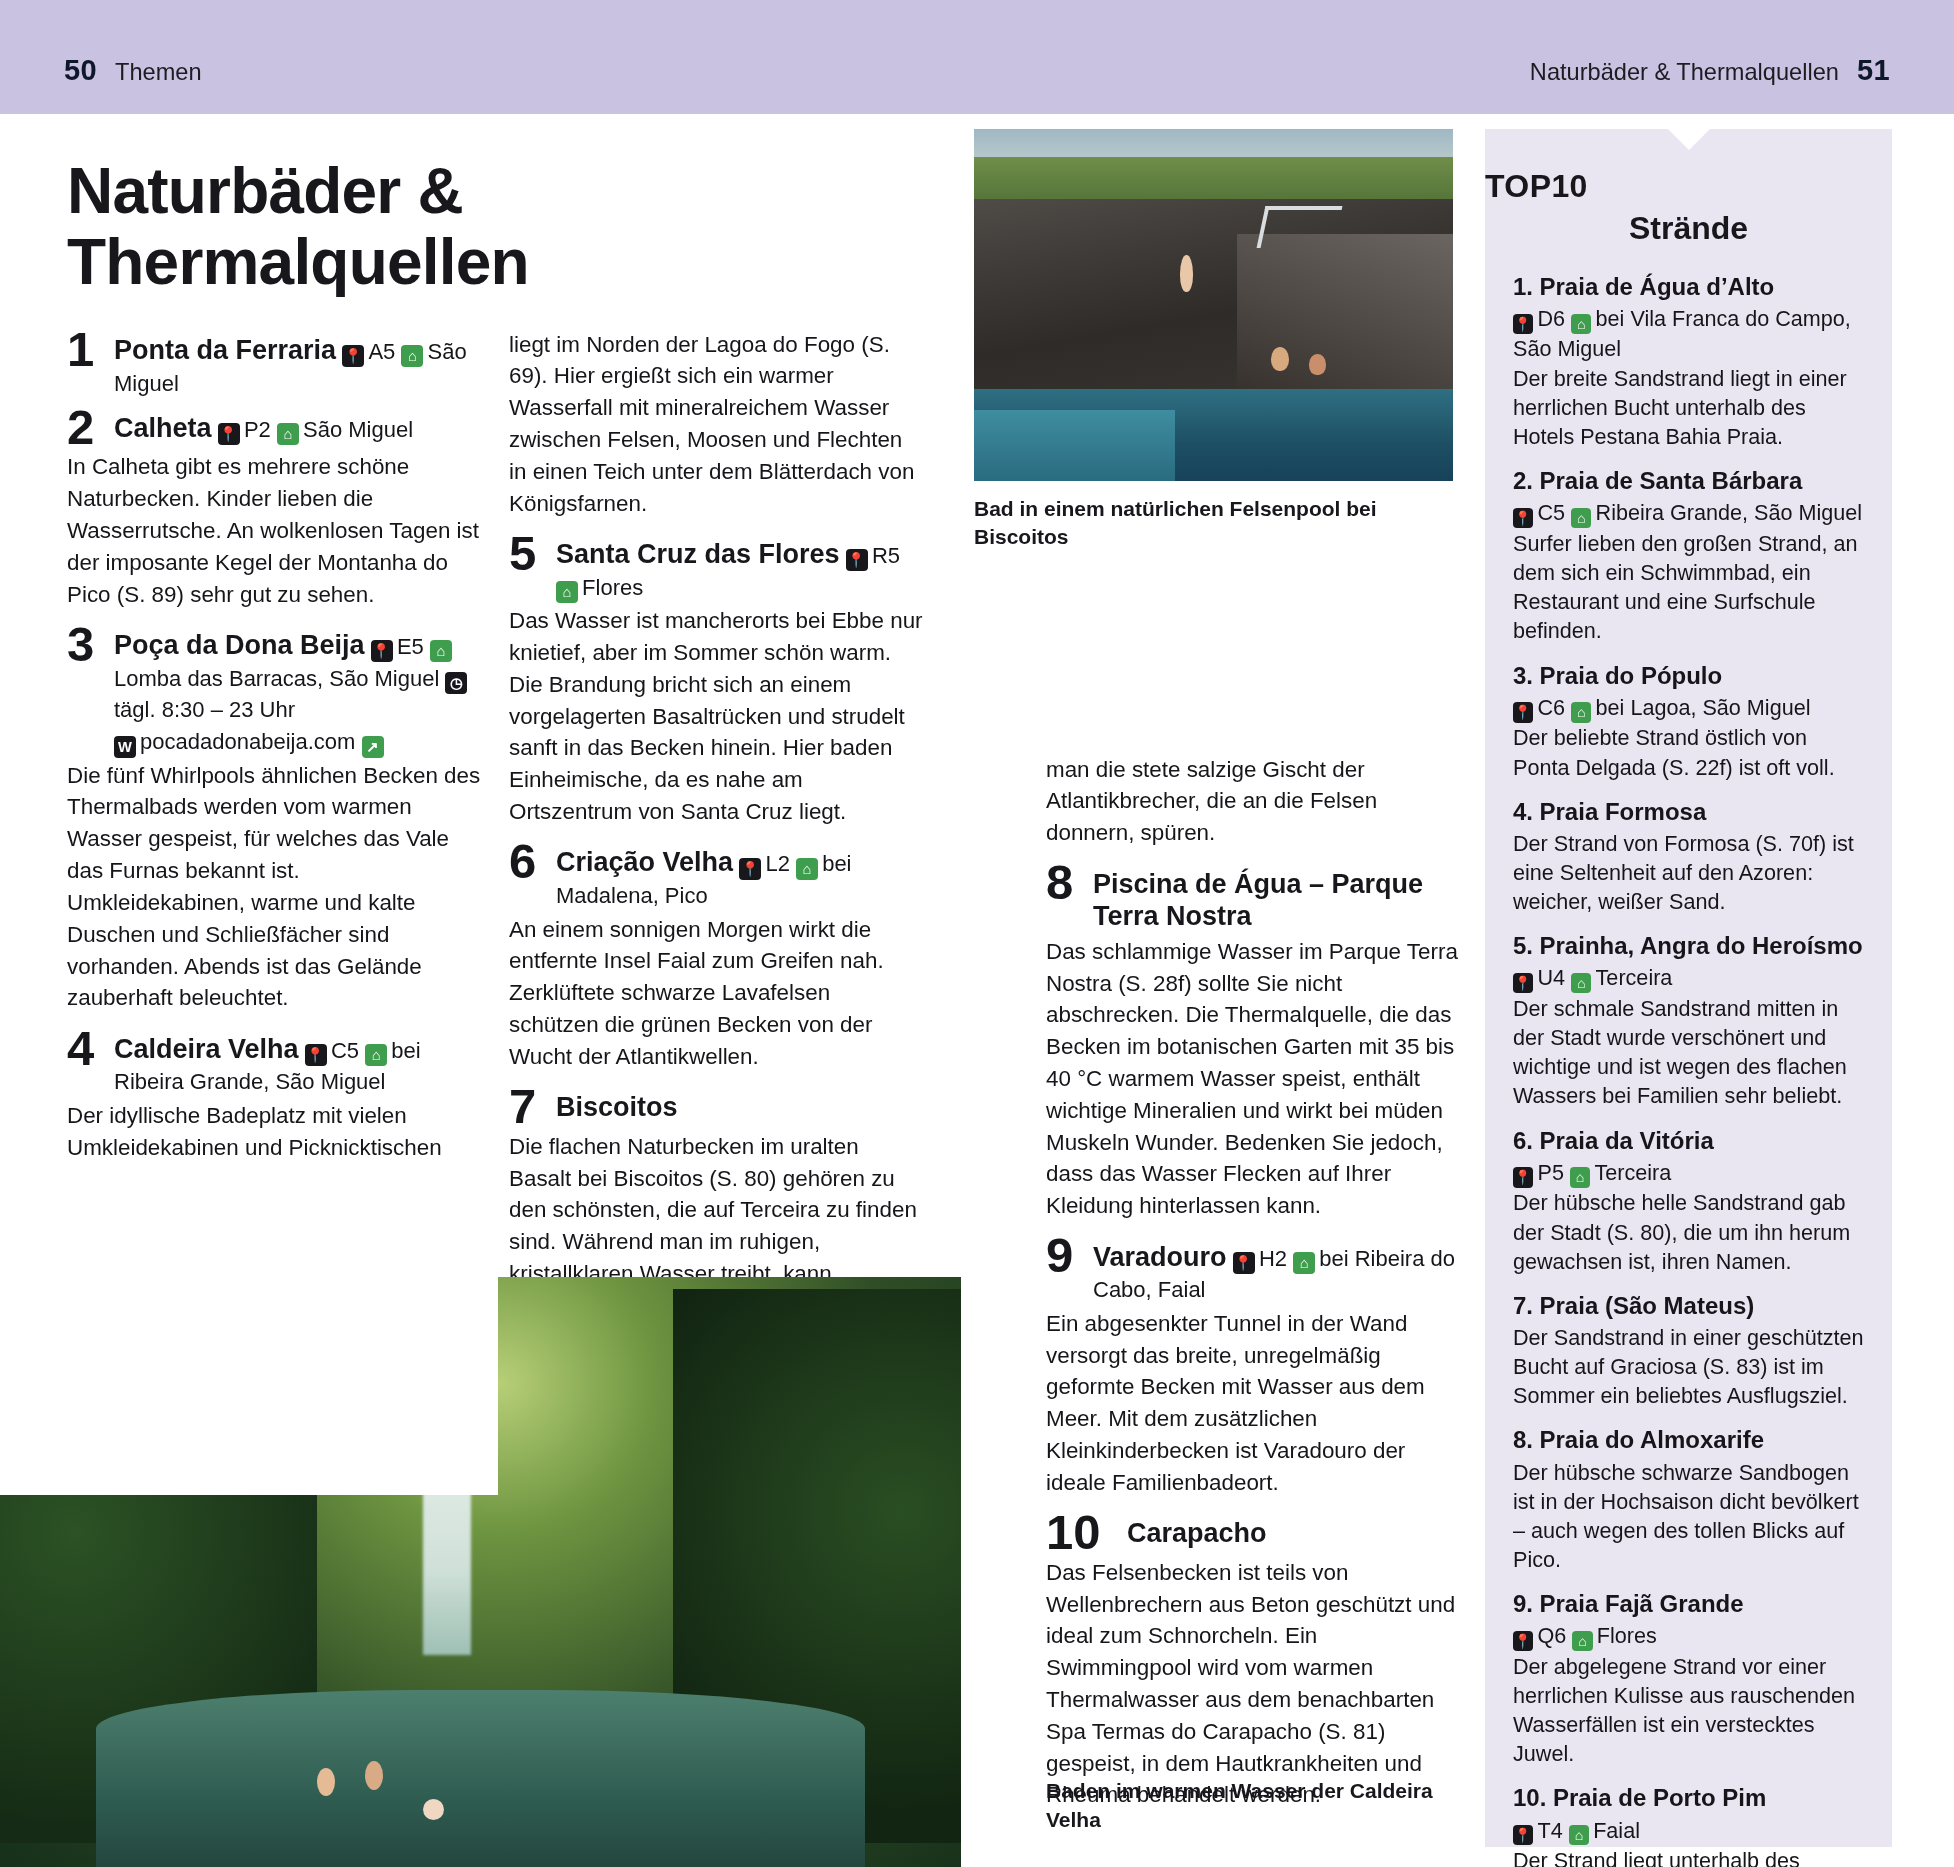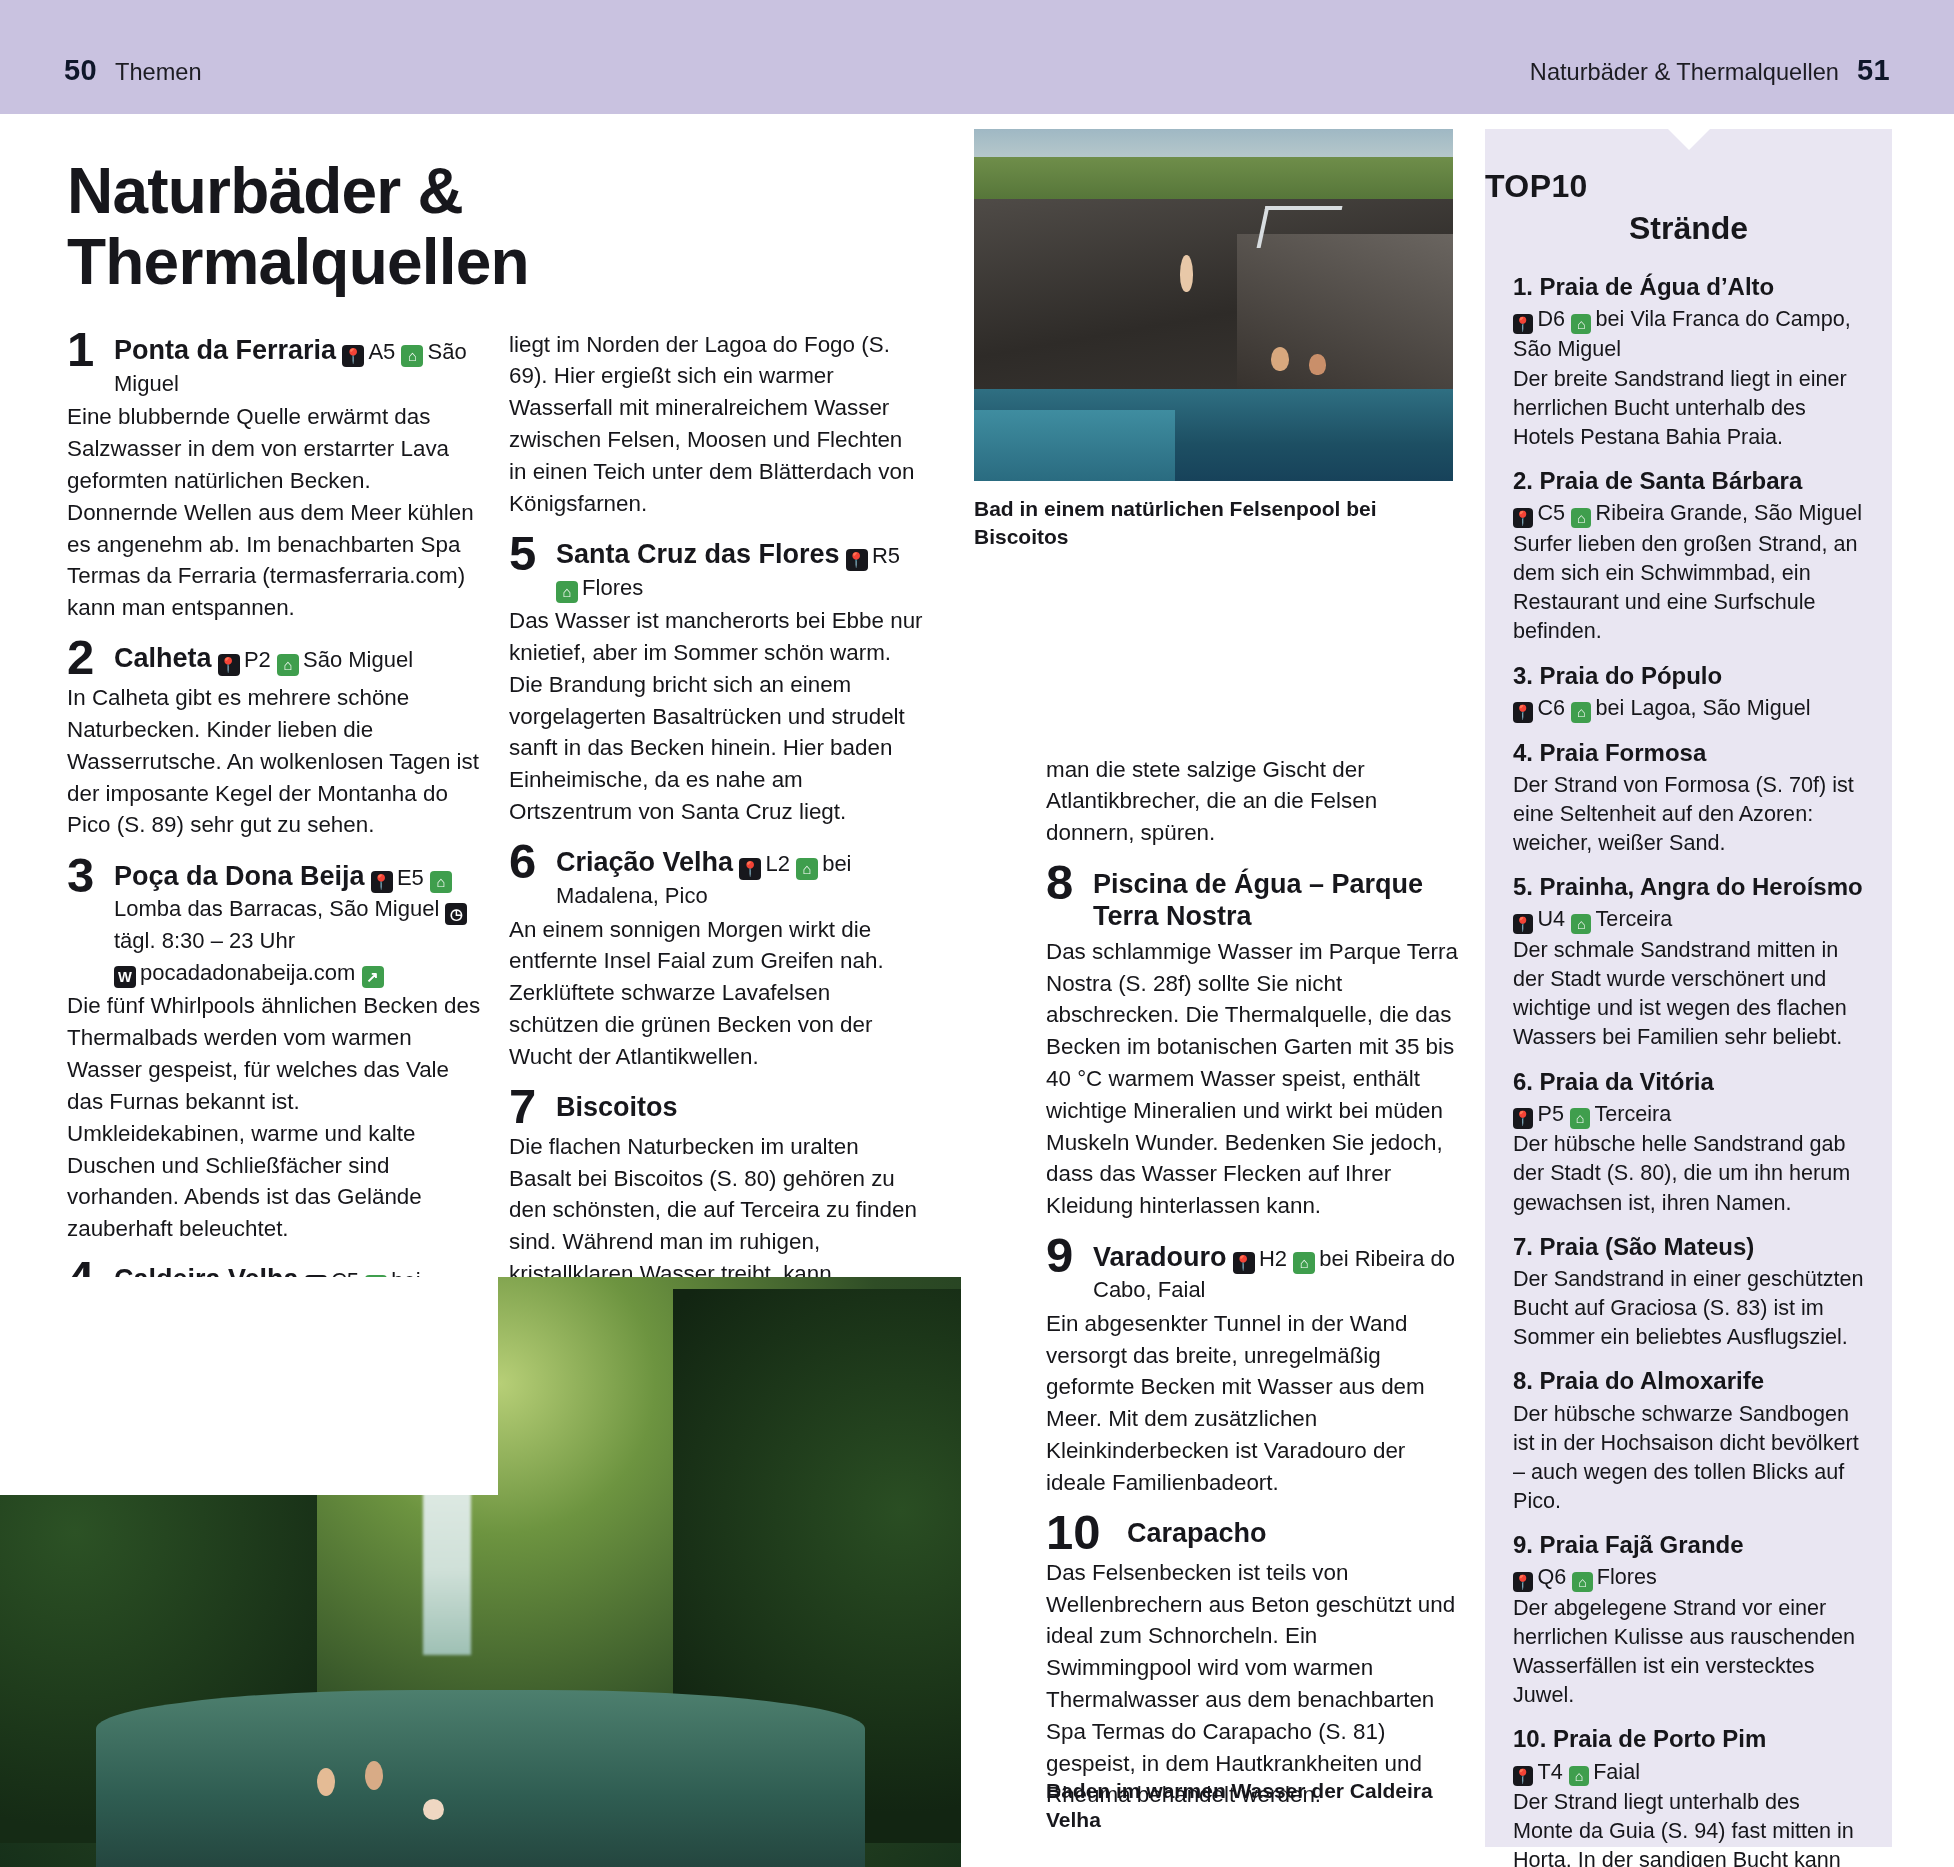--- a/index.html
+++ b/index.html
@@ -241,23 +241,20 @@
       <div class="entry">
         <div class="entry-head">
           <span class="num">1</span>
           <span class="ehead-text">
             <span class="ename">Ponta da Ferraria</span>
             <span class="meta">
               <span class="badge pin"></span><span>A5</span>
               <span class="badge green">⌂</span><span>São Miguel</span>
             </span>
           </span>
-        </div>
-        <div class="body-text">
-          <p>Eine blubbernde Quelle erwärmt das Salzwasser in dem von erstarrter Lava geformten natürlichen Becken. Donnernde Wellen aus dem Meer kühlen es angenehm ab. Im benachbarten Spa Termas da Ferraria (termasferraria.com) kann man entspannen.</p>
         </div>
       </div>
 
       <div class="entry">
         <div class="entry-head">
           <span class="num">2</span>
           <span class="ehead-text">
             <span class="ename">Calheta</span>
             <span class="meta">
               <span class="badge pin"></span><span>P2</span>
@@ -466,20 +463,21 @@
         </div>
 
         <div class="sb-item">
           <div class="sb-name">
             <span class="idx">3.</span><span>Praia do Pópulo</span>
           </div>
           <div class="sb-meta">
             <span class="badge pin"></span><span>C6</span>
             <span class="badge green">⌂</span><span>bei Lagoa, São Miguel</span>
           </div>
+          <div class="sb-desc">Der beliebte Strand östlich von Ponta Delgada (S. 22f) ist oft voll.</div>
         </div>
 
         <div class="sb-item">
           <div class="sb-name">
             <span class="idx">4.</span><span>Praia Formosa</span>
           </div>
           <div class="sb-desc">Der Strand von Formosa (S. 70f) ist eine Seltenheit auf den Azoren: weicher, weißer Sand.</div>
         </div>
 
         <div class="sb-item">

